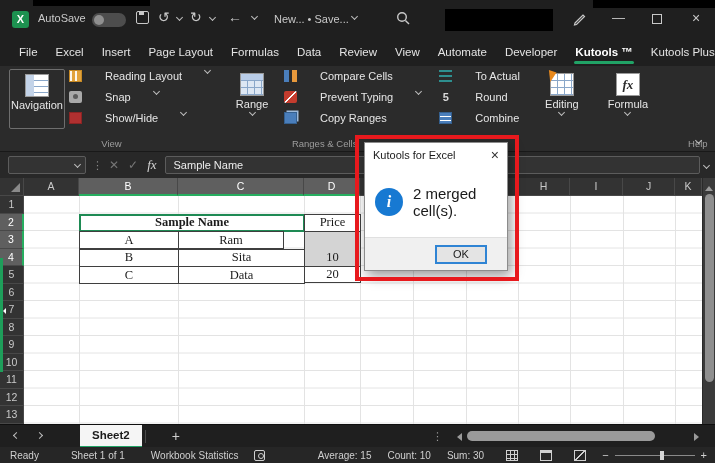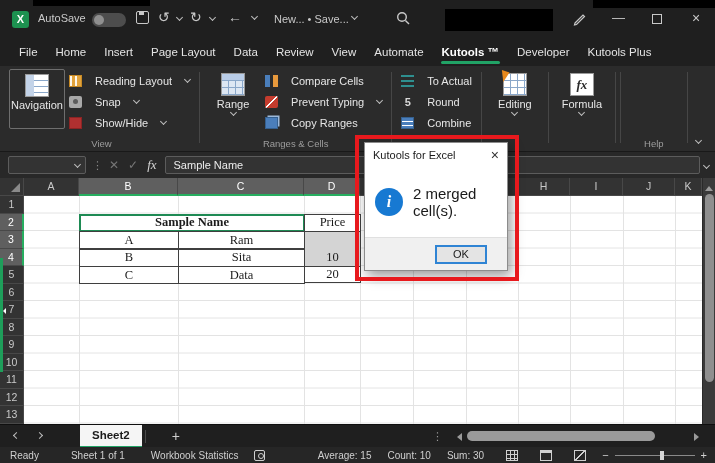--- a/index.html
+++ b/index.html
@@ -42,21 +42,21 @@
   .ribbon { position:absolute; top:66px; left:0; right:0; height:86px; background:#2b2b2b;
             border-bottom:1px solid #191919; display:flex; padding:3px 0 0 6px; }
   .rgroup { display:flex; flex-direction:column; padding:0 3px; }
   .rcontent { display:flex; flex:1; align-items:flex-start; }
   .glabel { text-align:center; font-size:9.5px; color:#9d9d9d; height:14px; line-height:14px; }
   .gsep { width:1px; background:#464646; margin:3px 2px 8px 2px; }
   .bigbtn { width:56px; display:flex; flex-direction:column; align-items:center; gap:2px;
             padding:4px 2px 0; color:#e6e6e6; font-size:11px; text-align:center; line-height:12px; }
   .bigbtn.outlined { border:1px solid #6e6e6e; border-radius:2px; height:60px; }
   .smallcol { display:flex; flex-direction:column; padding-top:1px; }
-  .smallbtn { display:flex; align-items:center; gap:13px; height:21px; padding:0 4px;
+  .smallbtn { display:flex; gap:23px; height:21px; padding:0 4px;
               color:#e6e6e6; font-size:11px; white-space:nowrap; }
   
   .ic-table { width:24px; height:23px; background:#fff; border:1px solid #9a9a9a;
       background-image:linear-gradient(to right,#c3d3e8 0 8px,transparent 8px),
       repeating-linear-gradient(to bottom,transparent 0 5px,#8aa7c9 5px 6px); }
   .ic-range { width:24px; height:23px; background:#dde7f3; border:1px solid #9a9a9a;
       background-image:linear-gradient(#b9cde8 0 6px,transparent 6px),
       repeating-linear-gradient(to right,transparent 0 6px,#8aa7c9 6px 7px),
       repeating-linear-gradient(to bottom,transparent 0 6px,#8aa7c9 6px 7px); }
   .ic-content { width:22px; height:23px;
@@ -122,21 +122,21 @@
       repeating-linear-gradient(to bottom,transparent 0,transparent 16.5px,#e3e3e3 16.5px,#e3e3e3 17.5px);
     background-repeat:no-repeat,no-repeat,no-repeat,no-repeat,no-repeat,no-repeat,no-repeat,no-repeat,no-repeat,no-repeat,repeat;
     background-size:1px 100%,1px 100%,1px 100%,1px 100%,1px 100%,1px 100%,1px 100%,1px 100%,1px 100%,1px 100%,100% 17.5px;
     background-position:55px 0,154px 0,280px 0,336px 0,389px 0,442px 0,494px 0,546px 0,599px 0,651px 0,0 0; }
   .tcell { position:absolute; border:1px solid #3f3f3f; background:#fff;
            font-family:"Liberation Serif",serif; font-size:12.5px; color:#1b1b1b;
            display:flex; align-items:center; justify-content:center; }
   .tc-sample { left:55px; top:17.5px; width:226px; height:18px; font-weight:bold; border:2px solid #1e8a54; }
   .tc-price  { left:280px; top:17.5px; width:57px; height:18px; }
   .tc-b3 { left:55px;  top:35px; width:100px; height:18px; }
-  .tc-c3 { left:154px; top:35px; width:127px; height:18px; }
+  .tc-c3 { left:154px; top:35px; width:106px; height:18px; }
   .tc-d34 { left:280px; top:35px; width:57px; height:35.5px; background:#d4d4d4;
             align-items:flex-end; padding-bottom:1px; }
   .tc-b4 { left:55px;  top:52.5px; width:100px; height:18px; }
   .tc-c4 { left:154px; top:52.5px; width:127px; height:18px; }
   .tc-b5 { left:55px;  top:70px; width:100px; height:18px; }
   .tc-c5 { left:154px; top:70px; width:127px; height:18px; }
   .tc-d5 { left:280px; top:70px; width:57px; height:17px; }
   .navstrip { position:absolute; left:0; top:80px; width:3px; height:114px; background:#1e9e5a; }
   .navstrip::after { content:""; position:absolute; left:0; top:50px; width:0; height:0;
         border:3px solid transparent; border-right-color:#fff; }
@@ -224,29 +224,30 @@
     <svg style="position:absolute;left:572px;top:11px" width="15" height="15" viewBox="0 0 15 15">
       <path d="M3 12 L11 4 L12.5 5.5 L4.5 13.5 L2.5 14 Z" fill="none" stroke="#c9c9c9" stroke-width="1.2"></path>
     </svg>
     <span class="t-abs" style="left:612px;top:10px;font-size:13px">—</span>
     <span class="winbox" style="position:absolute;left:652px;top:14px"></span>
     <span class="t-abs" style="left:692px;top:10px;font-size:14px">×</span>
   </div>
 
   <div class="menubar">
     <span class="mtab">File</span>
-    <span class="mtab">Home</span>
+    <span class="mtab">Excel</span>
     <span class="mtab">Insert</span>
     <span class="mtab">Page Layout</span>
+    <span class="mtab">Formulas</span>
     <span class="mtab">Data</span>
     <span class="mtab">Review</span>
     <span class="mtab">View</span>
     <span class="mtab">Automate</span>
+    <span class="mtab">Developer</span>
     <span class="mtab active">Kutools ™</span>
-    <span class="mtab">Developer</span>
     <span class="mtab">Kutools Plus</span>
 
   </div>
 
   <div class="ribbon">
     <div class="rgroup">
       <div class="rcontent">
         <div class="bigbtn outlined">
           <span class="ic-table"></span>
           <span>Navigation</span>

